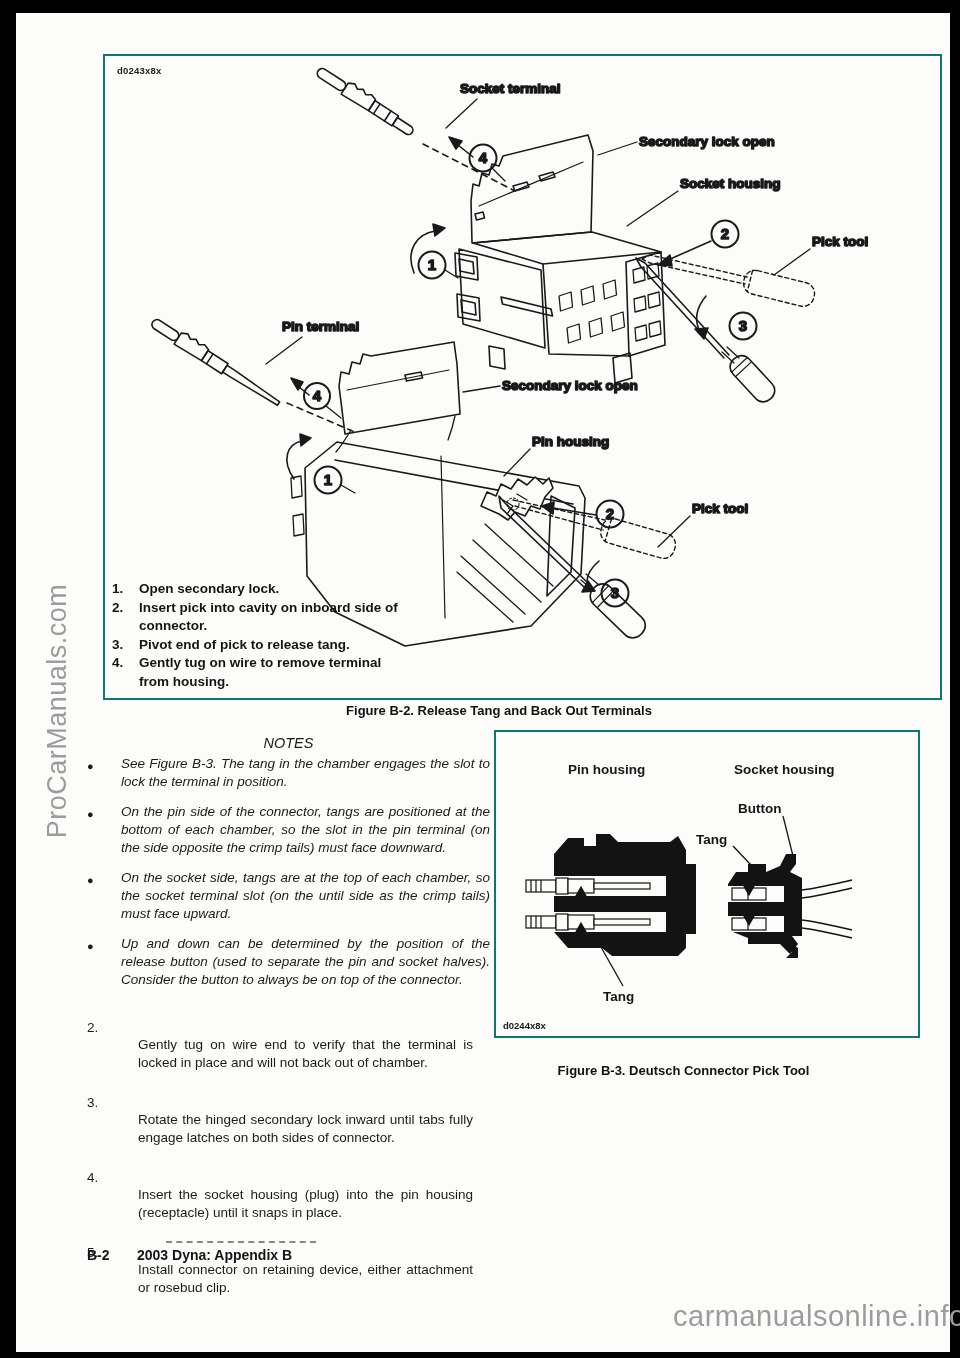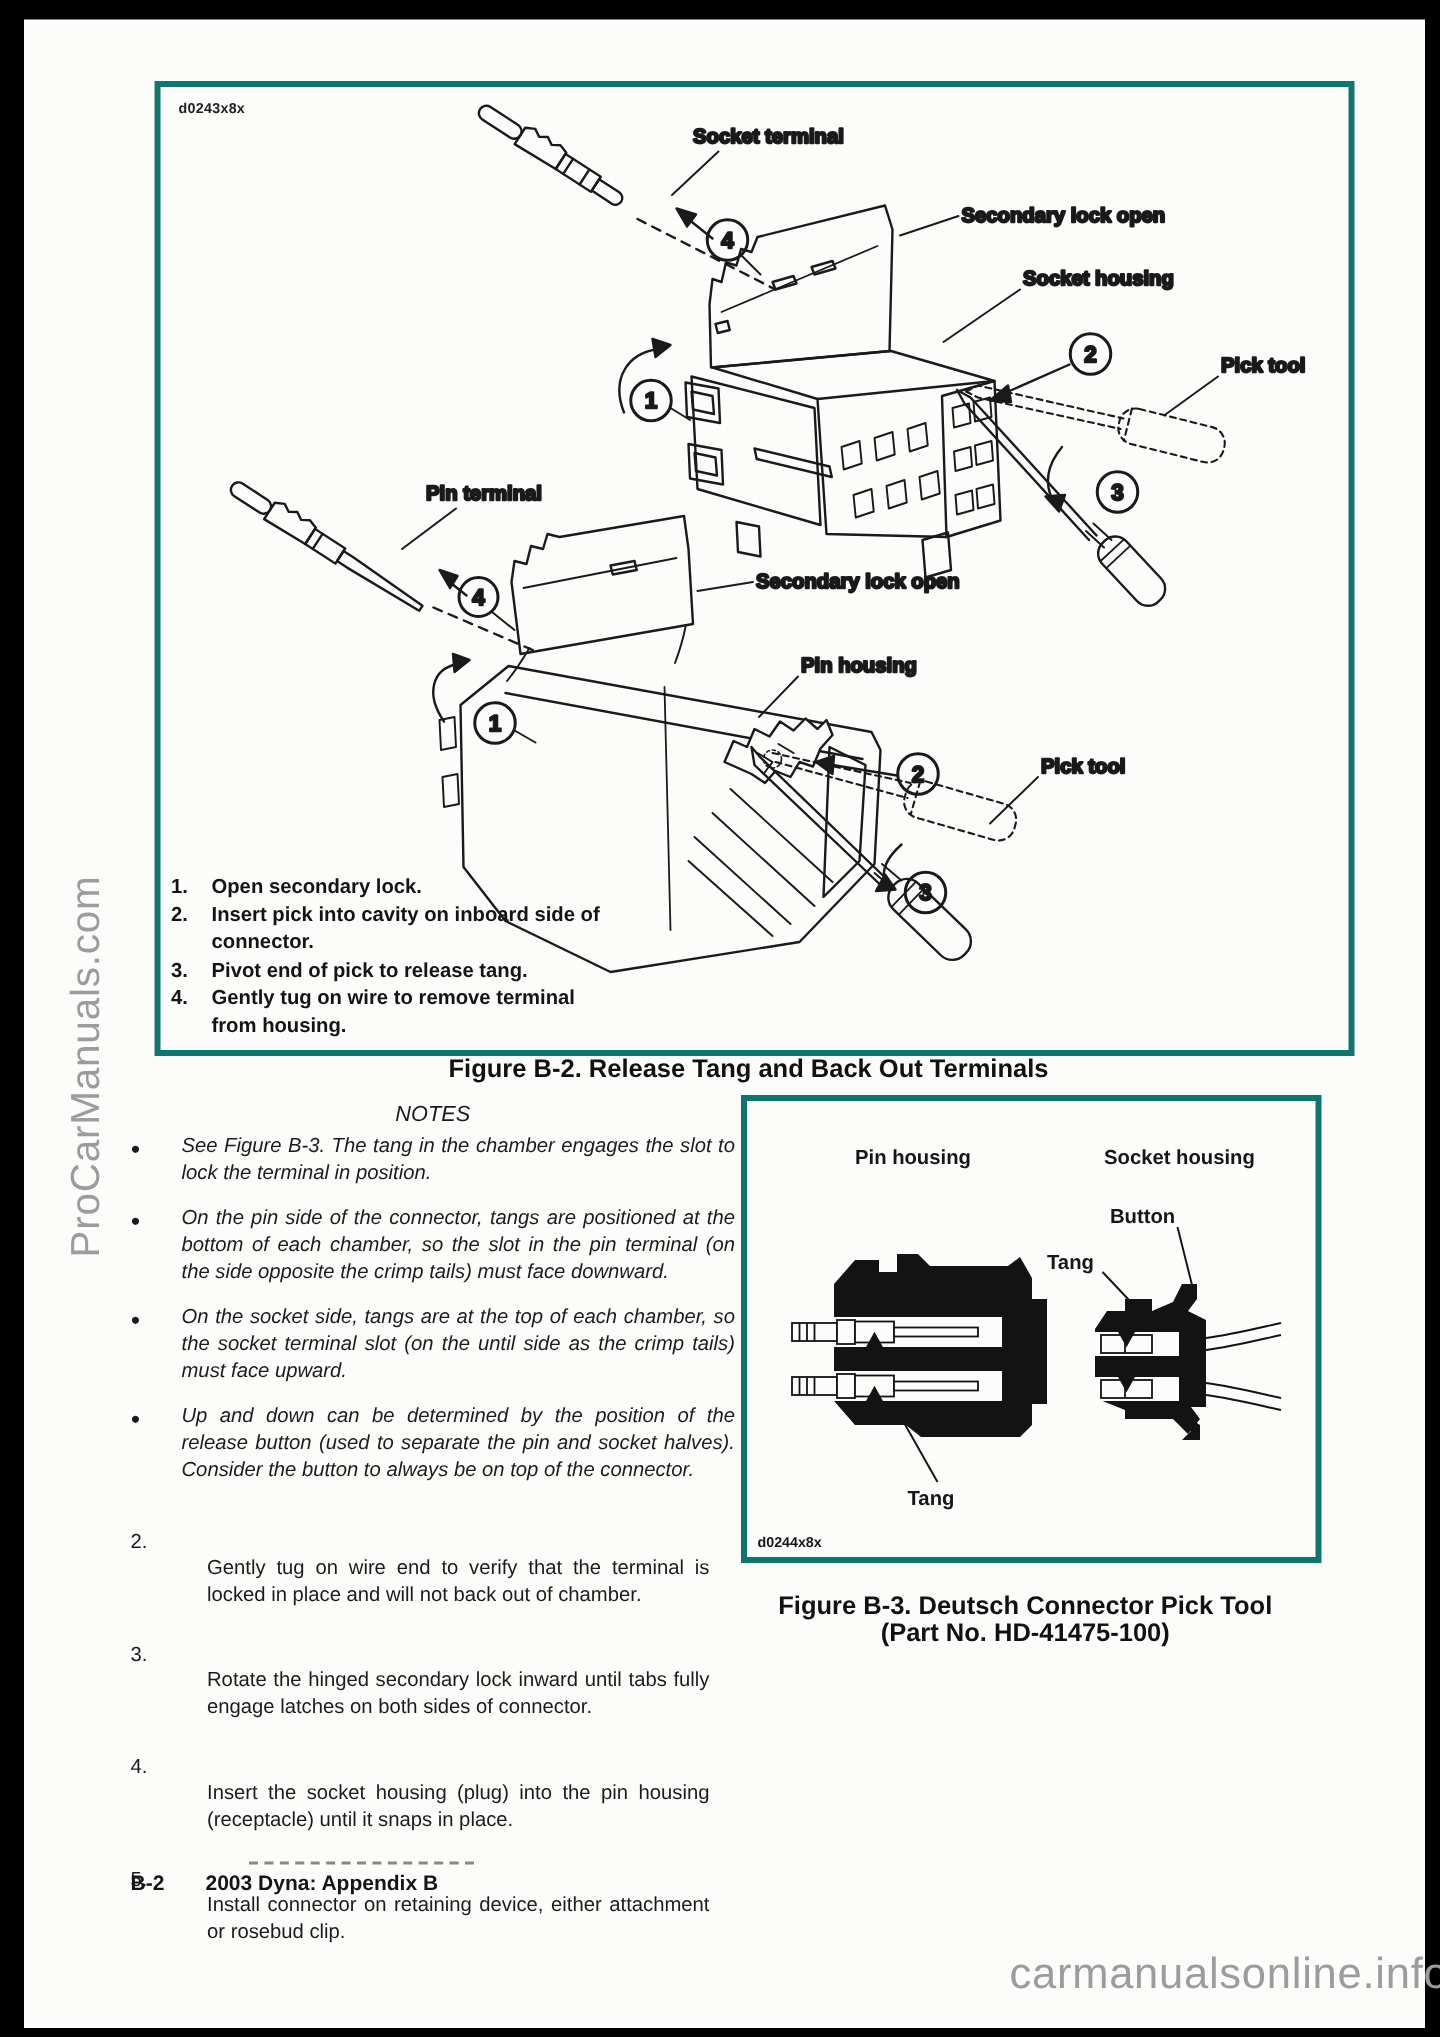--- a/index.html
+++ b/index.html
@@ -1,29 +1,29 @@
 <!DOCTYPE html>
 <html><head>
 <meta charset="utf-8">
 <style>
   html,body{margin:0;padding:0;}
   body{
     width:960px;height:1358px;position:relative;background:#000;
     font-family:"Liberation Sans",sans-serif;color:#1b1b1b;overflow:hidden;
   }
   .paper{position:absolute;left:16px;top:13px;width:934px;height:1339px;background:#fcfcfa;}
-  .figbox{position:absolute;border:4px solid #0f766e;background:#fcfcfa;}
+  .figbox{position:absolute;border:2px solid #0f766e;background:#fcfcfa;padding-left:43px;}
   #fig2-box{left:87px;top:41px;width:792px;height:642px;}
   #fig3-box{left:478px;top:717px;width:379px;height:304px;}
   .figcode{position:absolute;font-size:9.5px;font-weight:bold;letter-spacing:.2px;color:#202020;}
   #fig2-code{left:12px;top:9px;}
   svg{position:absolute;left:0;top:0;}
   svg text{font-family:"Liberation Sans",sans-serif;font-weight:bold;font-size:13.5px;fill:#161616;}
   svg .callout-num{font-size:15px;}
-  .caption{position:absolute;text-align:center;font-weight:bold;font-size:17px;color:#111;}
+  .caption{position:absolute;text-align:center;font-weight:bold;font-size:13px;color:#111;}
   #cap2{left:87px;top:690px;width:792px;}
   #cap3{left:478px;top:1049px;width:379px;line-height:17.5px;}
   
   .figlist{position:absolute;left:7px;top:524px;width:300px;font-weight:bold;font-size:13.5px;line-height:18.5px;color:#141414;}
   .figlist .row{display:flex;}
   .figlist .n{width:27px;flex:none;}
   
   .notes{position:absolute;left:71px;top:722px;width:403px;}
   .notes-h{ text-align:center;font-style:italic;font-size:14.5px;color:#191919;margin-bottom:4px;}
   .bullet{display:flex;margin-bottom:12px;font-style:italic;font-size:13.5px;line-height:18px;}
@@ -345,21 +345,20 @@
           <path d="M306,158 C322,156 338,152 356,148 M306,166 C322,164 338,160 356,156"></path>
           <path d="M306,188 C322,190 338,194 356,198 M306,196 C322,198 338,202 356,206"></path>
         </g>
         <path fill="#131313" d="M288,212 L296,220 L290,226 L302,226 L302,216 L296,212 Z"></path>
       </g>
     </svg>
   </div>
 
   <div class="caption" id="cap3">
     <div>Figure B-3. Deutsch Connector Pick Tool</div>
-    <div>(Part No. HD-41475-100)</div>
   </div>
 
   <div class="footer">
     <span class="pgnum">B-2</span><span>2003 Dyna: Appendix B</span>
   </div>
 
   <div class="wm-left">ProCarManuals.com</div>
   <div class="wm-bottom">carmanualsonline.info</div>
   <div class="speck"></div>
 </div>

